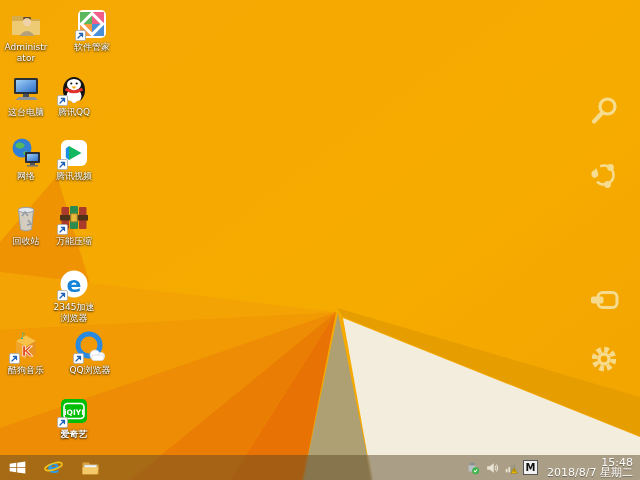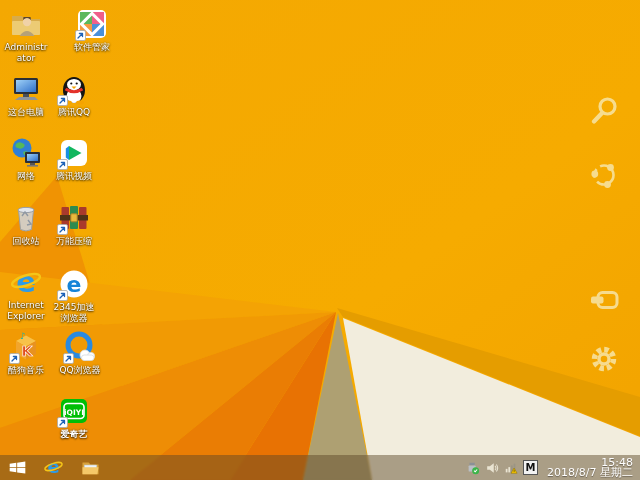--- a/index.html
+++ b/index.html
@@ -290,43 +290,37 @@
             <use href="#sym-shortcut"></use>
           </svg></div>
         <div class="ilabel">万能压缩</div>
       </div>
       <div class="dicon" style="left: 2px; top: 201px;">
         <div class="ibox"><svg width="34" height="34" viewBox="0 0 34 34">
             <use href="#sym-recycle"></use>
           </svg></div>
         <div class="ilabel">回收站</div>
       </div>
-      <div class="dicon" style="left: 2px; top: 265px;">
-        <div class="ibox"><svg width="34" height="34" viewBox="0 0 34 34">
-            <use href="#sym-ie"></use>
-          </svg></div>
-        <div class="ilabel">Internet Explorer</div>
-      </div>
       <div class="dicon" style="left: 50px; top: 267px;">
         <div class="ibox"><svg width="34" height="34" viewBox="0 0 34 34">
             <use href="#sym-b2345"></use>
           </svg><svg class="sc" width="11" height="11" viewBox="0 0 11 11">
             <use href="#sym-shortcut"></use>
           </svg></div>
         <div class="ilabel">2345加速浏览器</div>
       </div>
       <div class="dicon" style="left: 2px; top: 330px;">
         <div class="ibox"><svg width="34" height="34" viewBox="0 0 34 34">
             <use href="#sym-kugou"></use>
           </svg><svg class="sc" width="11" height="11" viewBox="0 0 11 11">
             <use href="#sym-shortcut"></use>
           </svg></div>
         <div class="ilabel">酷狗音乐</div>
       </div>
-      <div class="dicon" style="left: 56px; top: 330px;">
+      <div class="dicon" style="left: 66px; top: 330px;">
         <div class="ibox"><svg width="34" height="34" viewBox="0 0 34 34">
             <use href="#sym-qqbrowser"></use>
           </svg><svg class="sc" width="11" height="11" viewBox="0 0 11 11">
             <use href="#sym-shortcut"></use>
           </svg></div>
         <div class="ilabel">QQ浏览器</div>
       </div>
       <div class="dicon" style="left: 50px; top: 394px; font-weight: bold;">
         <div class="ibox"><svg width="34" height="34" viewBox="0 0 34 34">
             <use href="#sym-iqiyi"></use>

